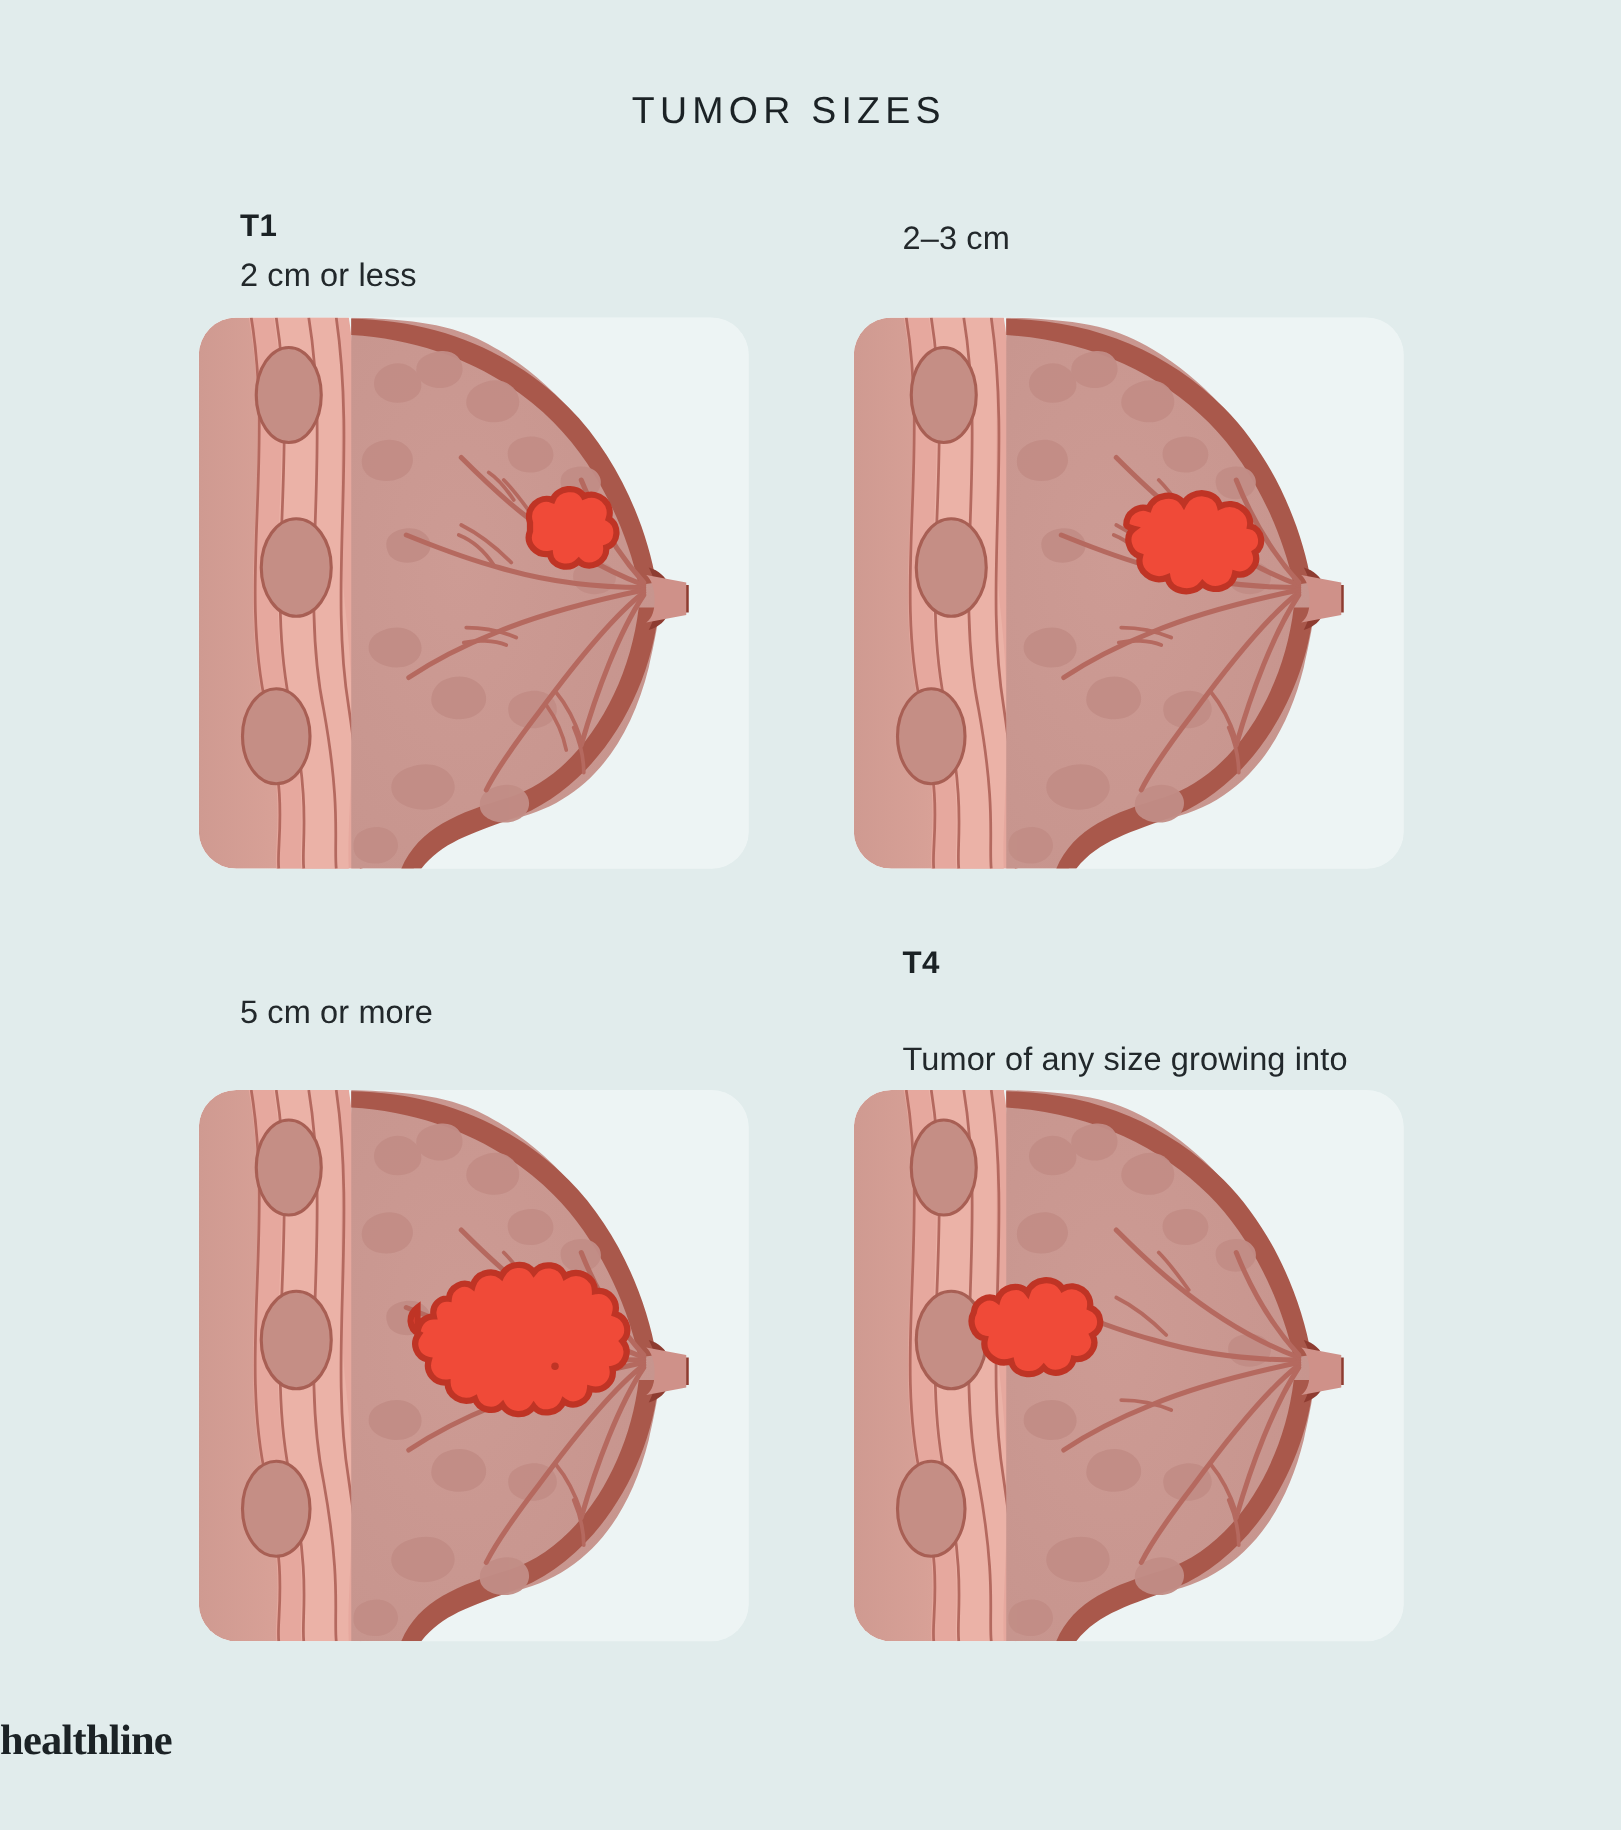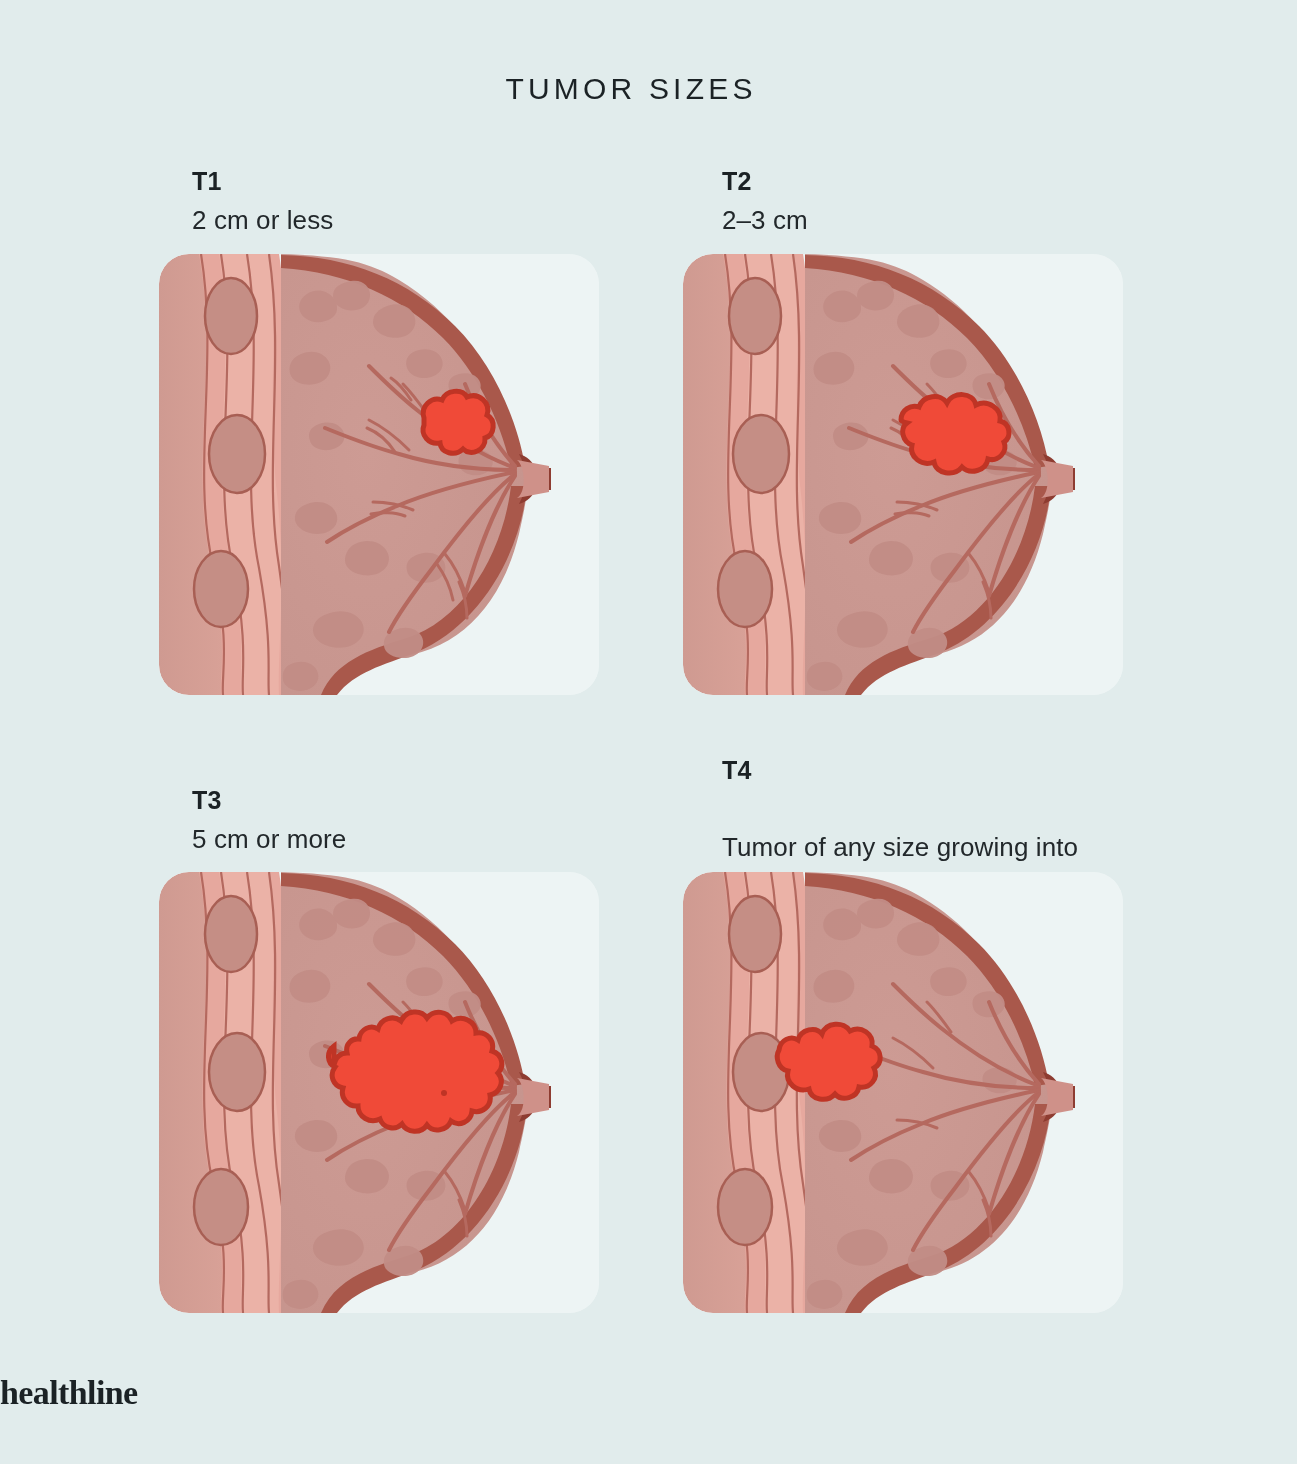--- a/index.html
+++ b/index.html
@@ -182,21 +182,20 @@
             <path d="M300 328 C 306 342, 308 354, 308 364"></path>
           </g>
 
           <path d="M265 164 c -4 -12 8 -22 18 -18 c 4 -10 20 -12 25 -3 c 12 -5 24 6 20 18 c 9 5 8 20 -2 23 c 1 12 -14 19 -22 11 c -8 8 -22 4 -23 -6 c -11 2 -20 -8 -16 -18 Z" fill="#f04a38" stroke="#bf3425" stroke-width="5"></path>
         </g>
       </svg>
     </div>
 
     <div class="panel" style="left:722px; top:166px;">
       <div class="panel-label">
-        <div class="panel-code">T2</div>
         <div class="panel-desc">2–3 cm</div>
       </div>
     </div>
     <div class="card" style="left:683px; top:254px;">
       <svg viewBox="0 0 440 441" xmlns="http://www.w3.org/2000/svg">
         <defs>
           <clipPath id="clipB">
               <rect x="0" y="0" width="440" height="441" rx="30"></rect>
             </clipPath>
           <linearGradient id="gradB1" x1="0" y1="0" x2="1" y2="0">
@@ -259,21 +258,20 @@
             <path d="M300 328 C 306 342, 308 354, 308 364"></path>
           </g>
 
           <path d="M218 166 c 0 -10 10 -16 18 -13 c 4 -12 22 -14 28 -4 c 6 -12 26 -11 29 2 c 12 -6 26 4 24 16 c 10 2 12 16 4 21 c 4 10 -6 20 -16 17 c -2 12 -18 16 -26 8 c -8 10 -26 7 -28 -5 c -12 5 -25 -5 -22 -17 c -9 -3 -13 -16 -5 -22 c -4 -1 -6 -2 -6 -3 Z" fill="#f04a38" stroke="#bf3425" stroke-width="5"></path>
         </g>
       </svg>
     </div>
 
     <div class="panel" style="left:192px; top:785px;">
       <div class="panel-label">
-        <div class="panel-code">T3</div>
         <div class="panel-desc">5 cm or more</div>
       </div>
     </div>
     <div class="card" style="left:159px; top:872px;">
       <svg viewBox="0 0 440 441" xmlns="http://www.w3.org/2000/svg">
         <defs>
           <clipPath id="clipC">
               <rect x="0" y="0" width="440" height="441" rx="30"></rect>
             </clipPath>
           <linearGradient id="gradC1" x1="0" y1="0" x2="1" y2="0">

